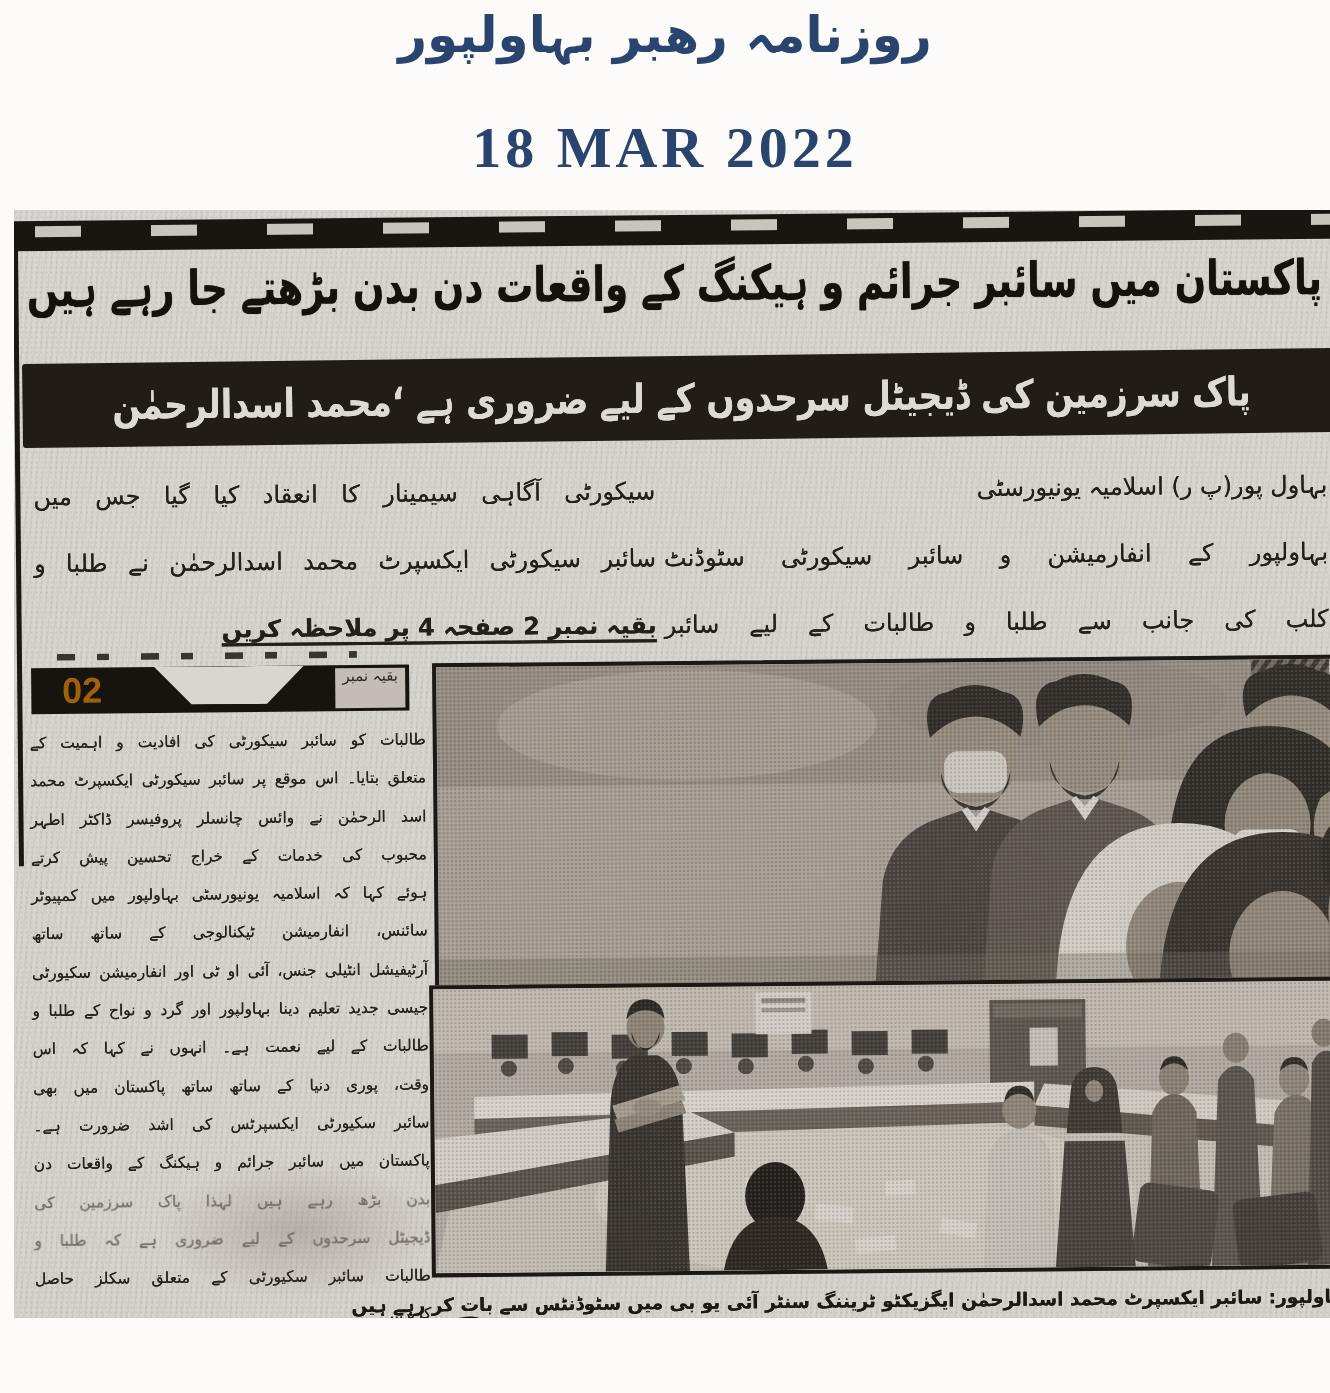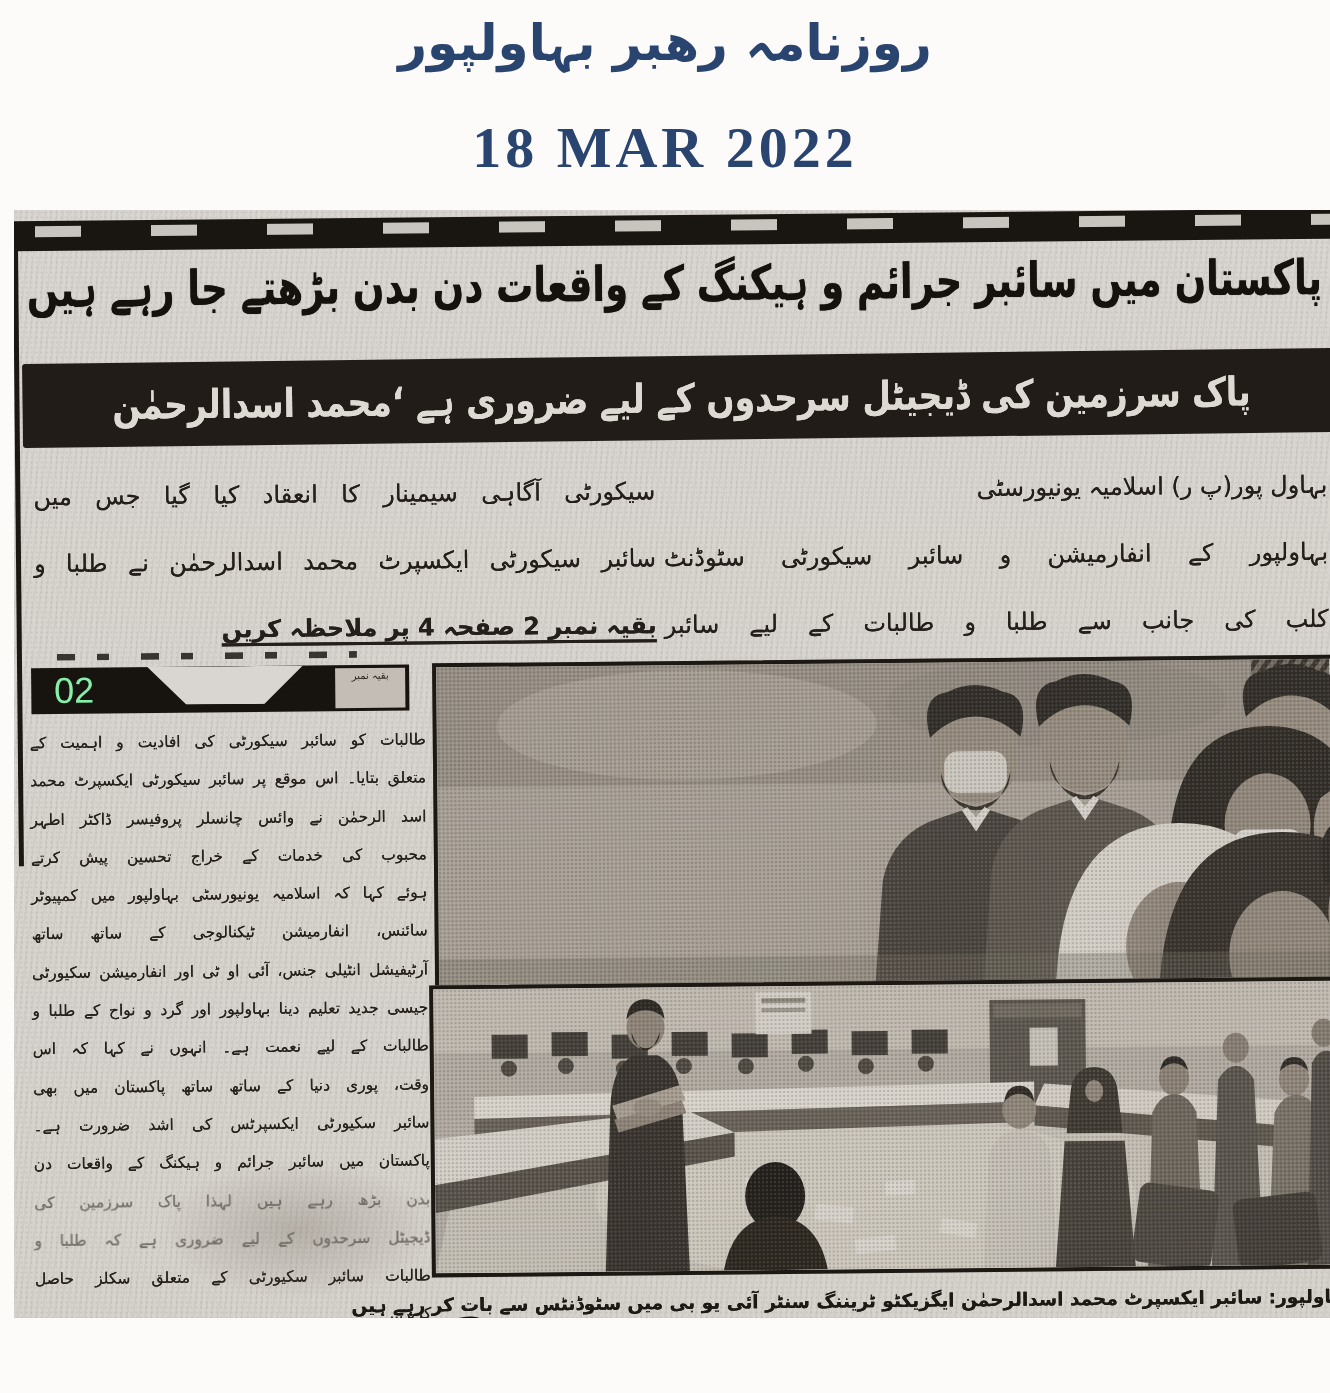--- a/index.html
+++ b/index.html
@@ -2,21 +2,21 @@
 <html><head>
 <meta charset="utf-8">
 <style>
   html,body{margin:0;padding:0;background:#ffffff;}
   #stage{position:relative;width:1330px;height:1393px;background:#fcfbfa;overflow:hidden;
          font-family:"DejaVu Sans",sans-serif;}
   .abs{position:absolute;}
   .urdu{direction:rtl;unicode-bidi:plaintext;}
 
   
-  .masthead{top:14px;left:0;width:100%;text-align:center;font-size:50px;font-weight:bold;
+  .masthead{top:6px;left:0;width:100%;text-align:center;font-size:50px;font-weight:bold;
             color:#2a4470;direction:rtl;letter-spacing:0px;}
   .pubdate{top:114px;left:0;width:100%;text-align:center;font-family:"Liberation Serif",serif;
            font-weight:bold;font-size:58px;color:#2a4470;letter-spacing:4px;}
 
   
   .clipping{left:14px;top:210px;width:1330px;height:1108px;overflow:hidden;
      background:
        radial-gradient(rgba(60,50,40,.06) 1px, transparent 1.4px),
        repeating-linear-gradient(97deg, rgba(40,34,28,.045) 0 2px, transparent 2px 6px),
        linear-gradient(#d9d5d0,#d6d2cc);
@@ -48,24 +48,24 @@
                 text-underline-offset:6px;}
 
   
   .cutline{left:44px;top:438px;width:300px;height:12px;overflow:hidden;opacity:.85;
      background:repeating-linear-gradient(90deg,#1d1914 0 18px,transparent 18px 40px,#1d1914 40px 52px,transparent 52px 84px);
      clip-path:polygon(0 0,100% 0,100% 55%,0 55%);}
 
   
   .badge{left:18px;top:452px;width:378px;height:46px;background:#17130f;display:flex;align-items:flex-start;}
   .badge-num{width:86px;text-align:center;font-family:"Liberation Sans",sans-serif;
-             font-weight:normal;font-size:36px;line-height:46px;color:#86efac;}
+             font-weight:bold;font-size:36px;line-height:46px;color:#a16207;padding-left:8px;}
   .badge-trap{flex:1;height:38px;background:#d9d5d0;clip-path:polygon(14% 0,86% 0,68% 100%,32% 100%);}
   .badge-side{width:70px;height:40px;margin:3px 4px 0 2px;background:#c3bdb5;color:#2a251f;
-              font-size:10px;line-height:12px;text-align:center;direction:rtl;padding-top:2px;box-sizing:border-box;}
+              font-size:15px;line-height:12px;text-align:center;direction:rtl;padding-top:2px;box-sizing:border-box;}
 
   
   .body-col{left:16px;top:508px;width:396px;color:#27221c;}
   .bline{height:38.3px;line-height:38.3px;font-size:15.5px;direction:rtl;text-align:justify;
          text-align-last:justify;text-shadow:0 0 .45px #27221c;}
   .smudge{filter:blur(.7px);opacity:.55;}
   .body-rule{left:12px;top:1124px;width:392px;height:4px;background:#1c1813;}
   .stain{left:140px;top:946px;width:280px;height:140px;border-radius:50%;
          background:radial-gradient(ellipse at center, rgba(110,100,88,.30), transparent 70%);}
 

